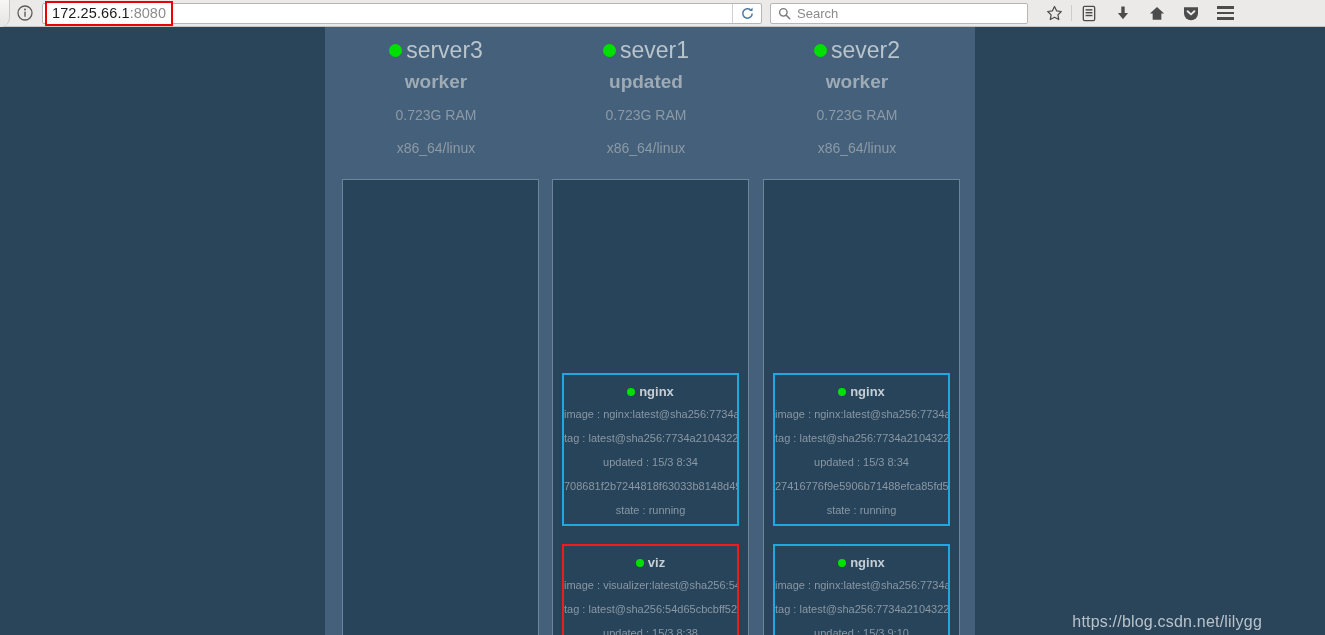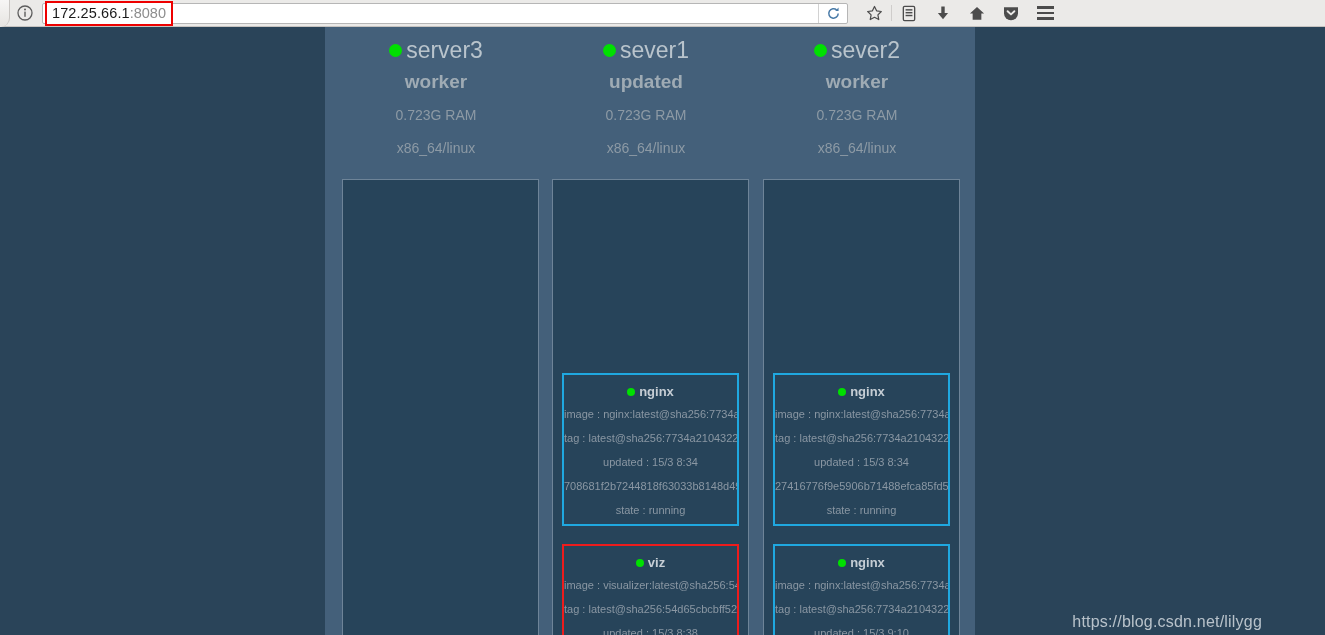--- a/index.html
+++ b/index.html
@@ -26,21 +26,21 @@
   }
   .identity-icon {
     width: 30px; height: 27px;
     display: flex; align-items: center; justify-content: center;
     color: #5d5d5d;
   }
   .identity-icon svg { display: block; }
 
   .urlbar-wrap {
     flex: 0 0 auto;
-    width: 806px; height: 21px;
+    width: 720px; height: 21px;
     margin-left: 2px;
     background: #ffffff;
     border: 1px solid #b6b6b6;
     border-radius: 2px;
     display: flex; align-items: center;
     position: relative;
     padding-left: 37px;
   }
   .url-highlight {
     position: absolute;
@@ -220,20 +220,27 @@
         <span class="url-port">:8080</span>
     </div>
     <div class="reload-btn">
       <svg width="15" height="15" viewBox="0 0 16 16">
         <path d="M13 8a5 5 0 1 1-1.6-3.7" fill="none" stroke="#4a7ba8" stroke-width="1.6"></path>
         <path d="M13.4 1.6v3.6h-3.6z" fill="#4a7ba8"></path>
       </svg>
     </div>
   </div>
 
+  <div class="search-wrap">
+    <svg width="13" height="13" viewBox="0 0 16 16">
+      <circle cx="6.6" cy="6.6" r="4.6" fill="none" stroke="#7a7a7a" stroke-width="1.7"></circle>
+      <path d="M10.2 10.2 L14.4 14.4" stroke="#7a7a7a" stroke-width="1.9" stroke-linecap="round"></path>
+    </svg>
+    <span class="s-text">Search</span>
+  </div>
 
   <div class="toolbar-icons">
     <div class="tb-icon">
       <svg width="17" height="17" viewBox="0 0 18 18">
         <path d="M9 1.6l2.2 4.6 5 .7-3.6 3.5.9 5-4.5-2.4-4.5 2.4.9-5L1.8 6.9l5-.7z" fill="none" stroke="#4c4c4c" stroke-width="1.3" stroke-linejoin="round"></path>
       </svg>
     </div>
     <div class="tb-sep"></div>
     <div class="tb-icon">
       <svg width="16" height="17" viewBox="0 0 16 18">

